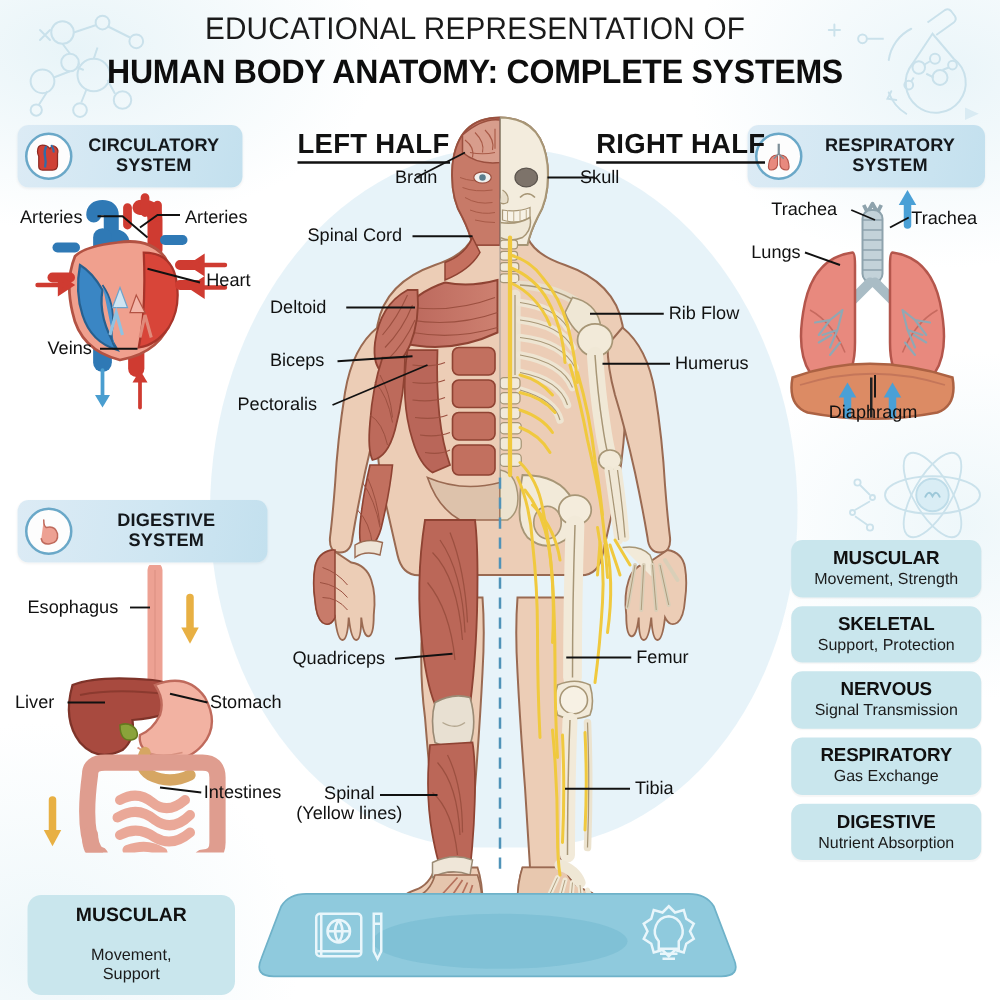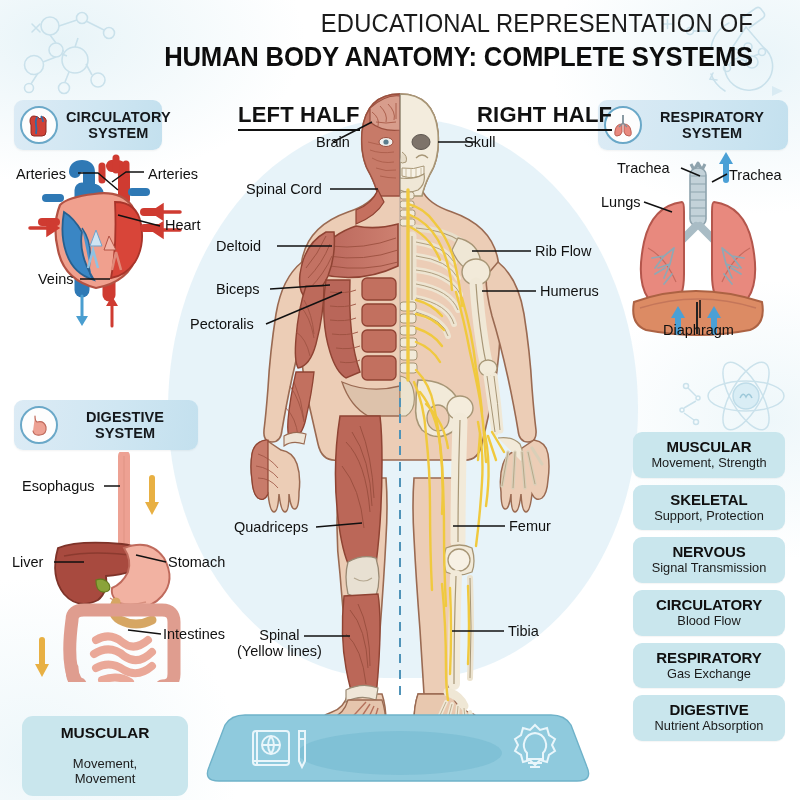--- a/index.html
+++ b/index.html
@@ -25,21 +25,21 @@
   .body-backdrop {
     position: absolute;
     left: 168px; top: 118px;
     width: 470px; height: 560px;
     background: #e3f1f8;
     border-radius: 50% 50% 46% 46% / 52% 52% 48% 48%;
     opacity: .85;
   }
 
   
-  .header { position: absolute; left: 12px; top: 10px; width: 760px; text-align: right; }
+  .header { position: absolute; left: 0; top: 10px; width: 760px; text-align: center; }
   .hdr-line1 {
     font-size: 25px; letter-spacing: .2px; color: #1b1b1b;
     font-weight: 400; line-height: 1.1;
     font-family: "Liberation Sans Narrow", "Liberation Sans", sans-serif;
     transform: scaleX(.95);
   }
   .hdr-line2 {
     font-size: 27px; font-weight: 700; color: #0d0d0d;
     margin-top: 5px; letter-spacing: -.2px; line-height: 1.1;
     transform: scaleX(.95);
@@ -65,23 +65,23 @@
     border-radius: 50%;
     background: #fdfdfd;
     border: 2px solid #6aa8c8;
     display: flex; align-items: center; justify-content: center;
     overflow: hidden;
   }
   .sys-badge .sys-title {
     font-size: 14.5px; font-weight: 700; color: #14181c;
     line-height: 1.12; letter-spacing: .1px; text-align: center; flex: 1;
   }
-  .badge-circ { left: 14px; top: 100px; width: 148px; }
+  .badge-circ { left: 14px; top: 100px; width: 180px; }
   .badge-resp { left: 598px; top: 100px; width: 190px; }
-  .badge-dig  { left: 14px; top: 400px; width: 184px; }
+  .badge-dig  { left: 14px; top: 400px; width: 200px; }
 
   
   .half-title {
     position: absolute;
     font-size: 22px; font-weight: 700; color: #111;
     border-bottom: 2.2px solid #111;
     padding-bottom: 1px; letter-spacing: .2px;
   }
   .half-left  { left: 238px; top: 102px; }
   .half-right { left: 477px; top: 102px; }
@@ -670,34 +670,30 @@
     </div>
     <div class="legend-card">
       <div class="lc-name">SKELETAL</div>
       <div class="lc-desc">Support, Protection</div>
     </div>
     <div class="legend-card">
       <div class="lc-name">NERVOUS</div>
       <div class="lc-desc">Signal Transmission</div>
     </div>
     <div class="legend-card">
-      <div class="lc-name">CIRCULATORY</div>
-      <div class="lc-desc">Blood Flow</div>
-    </div>
-    <div class="legend-card">
       <div class="lc-name">RESPIRATORY</div>
       <div class="lc-desc">Gas Exchange</div>
     </div>
     <div class="legend-card">
       <div class="lc-name">DIGESTIVE</div>
       <div class="lc-desc">Nutrient Absorption</div>
     </div>
   </div>
 
   <div class="muscular-card">
     <div class="lc-name">MUSCULAR</div>
     <div class="lc-desc">
       <span>Movement,</span><br>
-      <span>Movement</span>
+      <span>Support</span>
     </div>
   </div>
 
 </div>
 
 </body></html>

